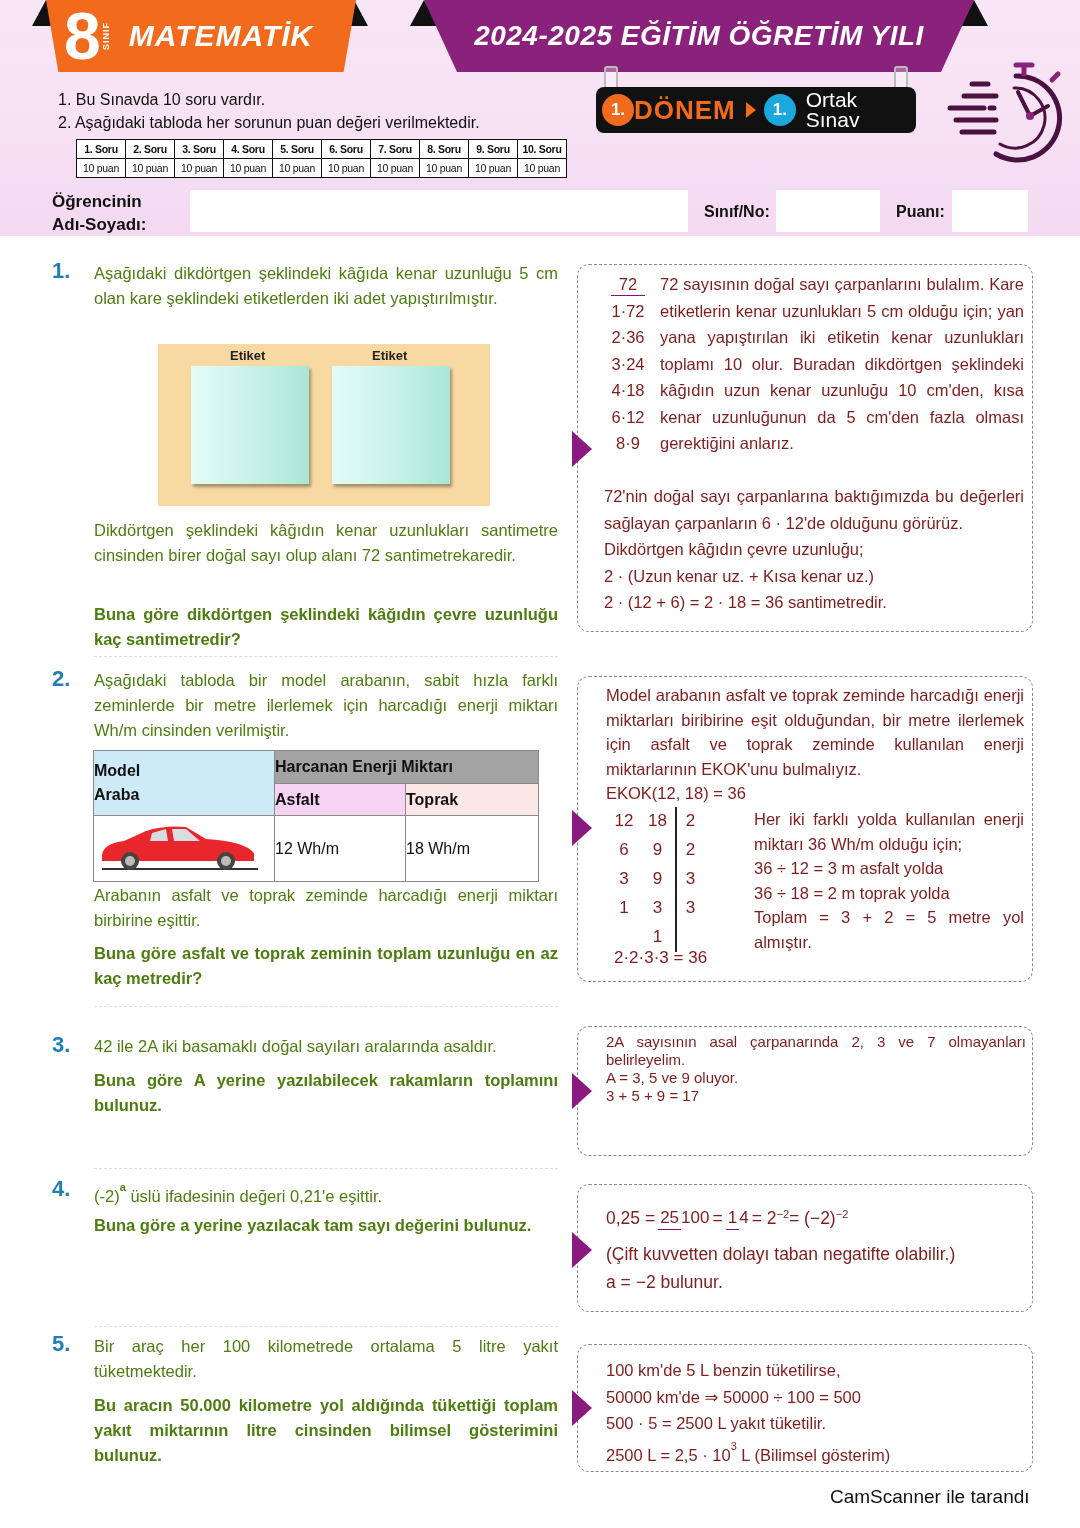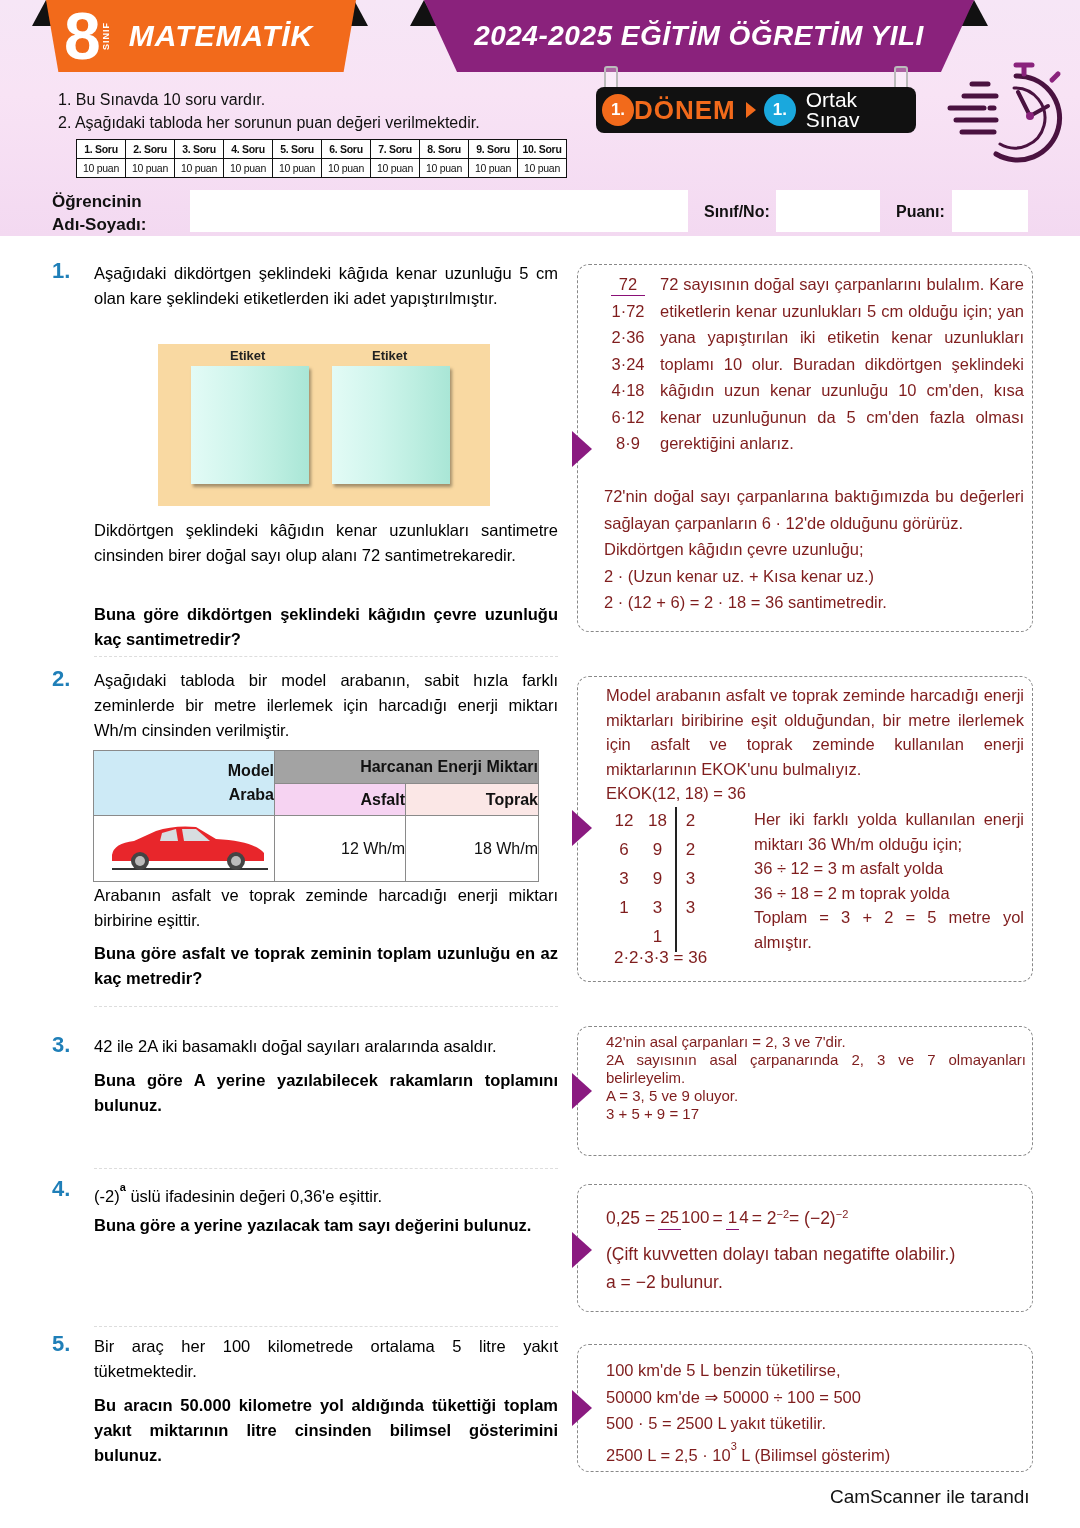--- a/index.html
+++ b/index.html
@@ -58,38 +58,38 @@
   .name-label { position: absolute; left: 52px; top: 190px; font-size: 17px; font-weight: 700; line-height: 23px; }
   .field { position: absolute; background: #fff; }
   .field-name { left: 190px; top: 190px; width: 498px; height: 42px; }
   .class-label { position: absolute; left: 704px; top: 203px; font-size: 16px; font-weight: 700; }
   .field-class { left: 776px; top: 190px; width: 104px; height: 42px; }
   .score-label { position: absolute; left: 896px; top: 203px; font-size: 16px; font-weight: 700; }
   .field-score { left: 952px; top: 190px; width: 76px; height: 42px; }
 
   
   .q-num { position: absolute; left: 52px; font-size: 22px; font-weight: 700; color: #1f7fb8; }
-  .q-text { position: absolute; left: 94px; width: 464px; font-size: 16.5px; line-height: 25px; text-align: justify; color: #000000; }
+  .q-text { position: absolute; left: 94px; width: 464px; font-size: 16.5px; line-height: 25px; text-align: justify; color: #4d7c0f; }
   .q-bold { font-weight: 700; }
   .q-sep { position: absolute; left: 94px; width: 464px; border-top: 1px dashed #ddd; }
   .underline { }
 
   .label-board {
     position: absolute; left: 158px; top: 344px; width: 332px; height: 162px;
     background: #f9d9a2;
   }
   .label-tag { position: absolute; top: 4px; font-size: 13px; font-weight: 700; color: #222; }
   .label-sq {
     position: absolute; top: 22px; width: 118px; height: 118px;
     background: linear-gradient(90deg, #e3fbf6 0%, #cff5ec 40%, #bdeee1 70%, #a9e6d6 100%);
     box-shadow: 2px 3px 3px rgba(0,0,0,0.35);
   }
 
   .car-table { position: absolute; left: 93px; top: 750px; border-collapse: collapse; }
-  .car-table td { border: 1px solid #8a8a8a; text-align: right; font-size: 16px; }
+  .car-table td { border: 1px solid #8a8a8a; text-align: left; font-size: 16px; }
   .car-head-model { background: #cdeaf6; font-weight: 700; width: 181px; font-size: 17px; line-height: 24px; }
   .car-head-energy { background: #a3a3a3; font-weight: 700; height: 33px; font-size: 16.5px; }
   .car-head-asf { background: #f6d3f2; font-weight: 700; width: 131px; height: 32px; font-size: 17px; }
   .car-head-top { background: #fbe7e6; font-weight: 700; width: 133px; font-size: 17px; }
   .car-cell { height: 66px; background: #fff; }
 
   
   .sol {
     position: absolute; left: 577px; width: 456px;
     border: 1.5px dashed #888; border-radius: 12px;
@@ -338,31 +338,30 @@
 </div>
 <div class="sol-arrow" style="top:810px;"></div>
 
 <div class="q-num" style="top:1032px;">3.</div>
 <div class="q-text" style="top:1034px;">42 ile 2A iki basamaklı doğal sayıları aralarında asaldır.</div>
 <div class="q-text q-bold" style="top:1068px;">Buna göre A yerine yazılabilecek rakamların toplamını bulunuz.</div>
 <div class="q-sep" style="top:1168px;"></div>
 
 <div class="sol sol3" style="top:1026px; height:130px;">
   <div class="sol3-body">
-    <div>42'nin asal çarpanları = 2, 3 ve 7'dir.</div>
     <div>2A sayısının asal çarpanarında 2, 3 ve 7 olmayanları belirleyelim.</div>
     <div>A = 3, 5 ve 9 oluyor.</div>
     <div>3 + 5 + 9 = 17</div>
   </div>
 </div>
 <div class="sol-arrow" style="top:1073px;"></div>
 
 <div class="q-num" style="top:1176px;">4.</div>
 <div class="q-text" style="top:1179px;">
-  <span>(-2)</span><span class="sup" style="font-weight:700;">a</span><span> üslü ifadesinin değeri 0,36'e eşittir.</span>
+  <span>(-2)</span><span class="sup" style="font-weight:700;">a</span><span> üslü ifadesinin değeri 0,21'e eşittir.</span>
 </div>
 <div class="q-text q-bold" style="top:1213px;">Buna göre a yerine yazılacak tam sayı değerini bulunuz.</div>
 <div class="q-sep" style="top:1326px;"></div>
 
 <div class="sol" style="top:1184px; height:128px;">
   <div class="sol4-eq">
     <span>0,25 =</span>
     <span class="frac">
         <span class="num">25</span>
         <span>100</span>

